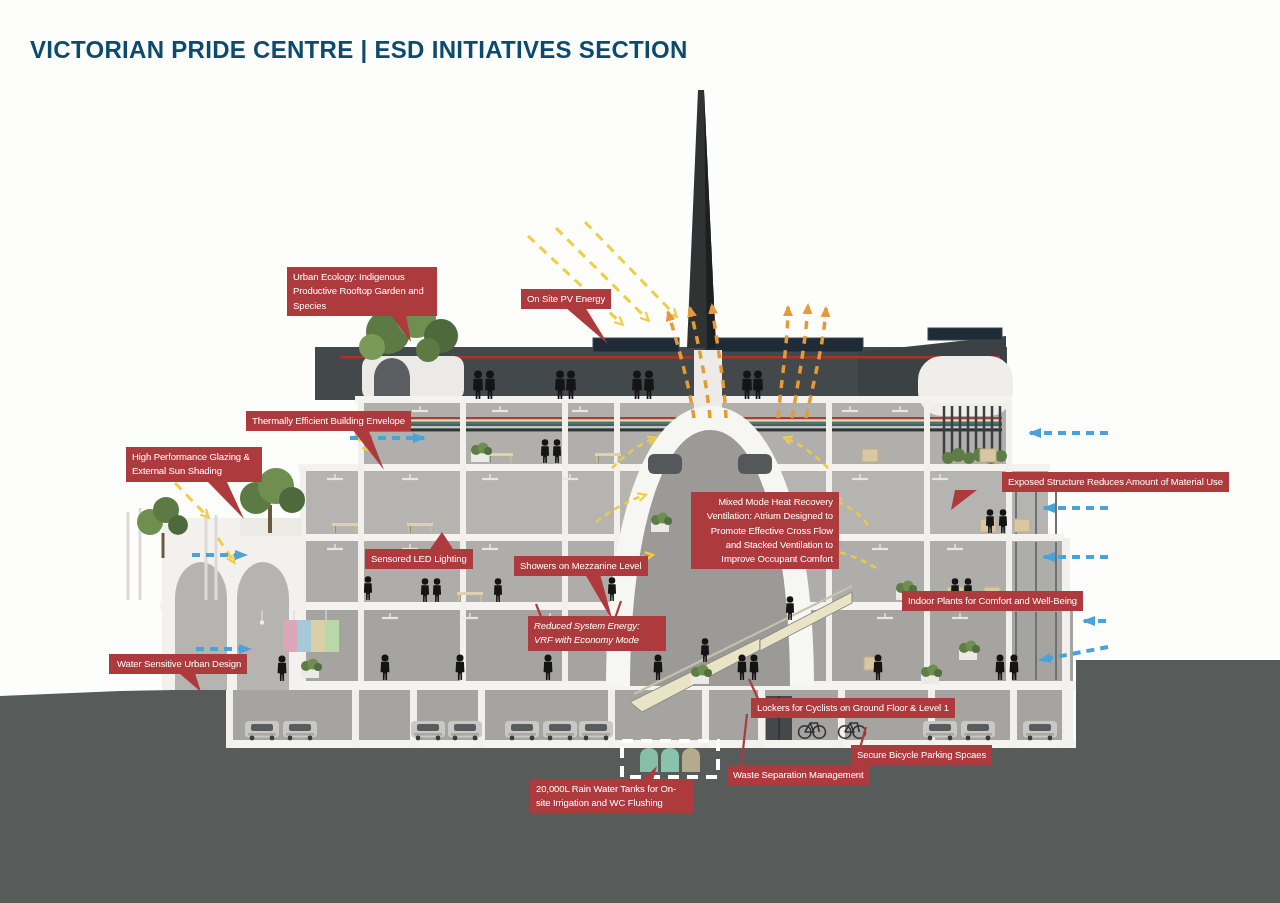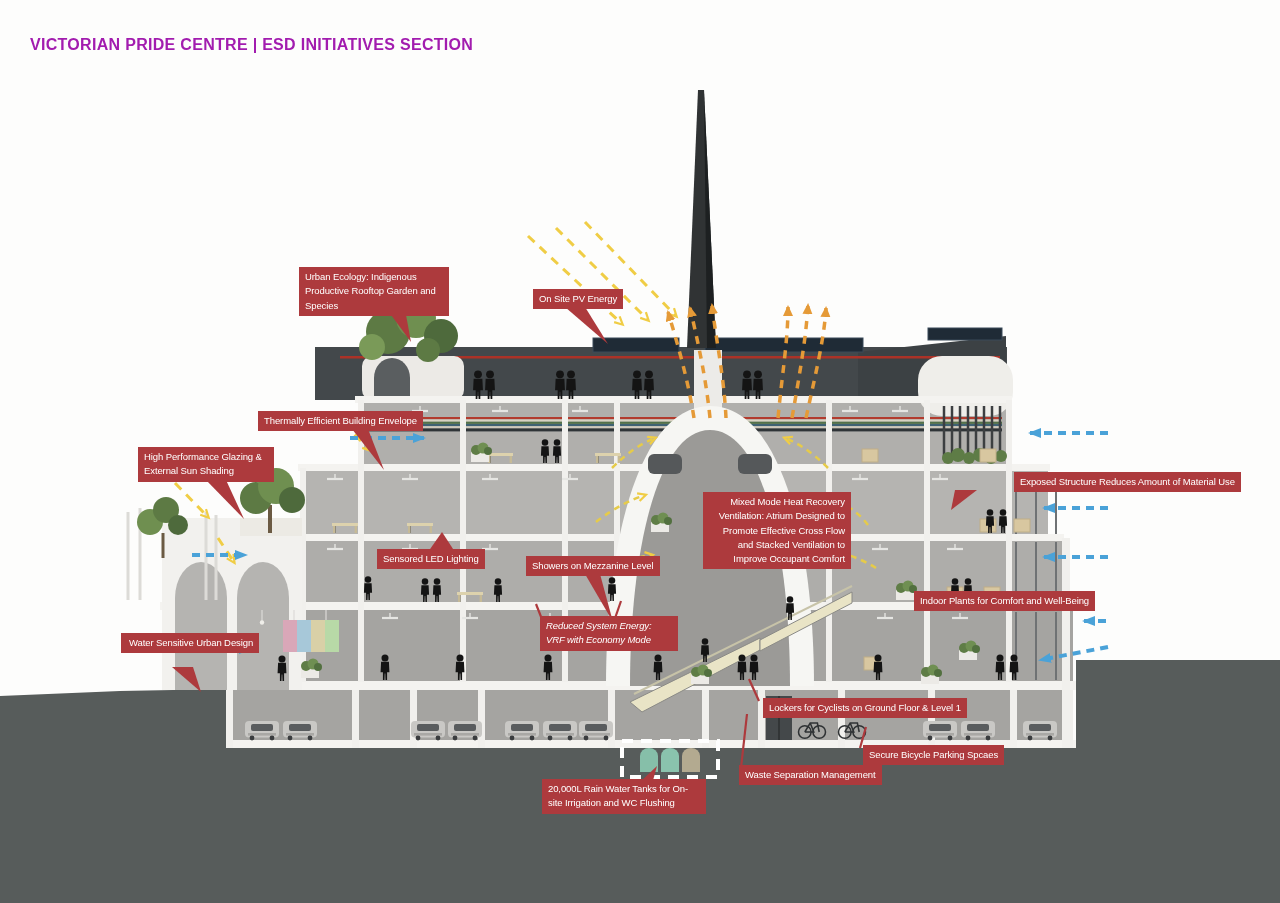--- a/index.html
+++ b/index.html
@@ -1,22 +1,22 @@
 <!DOCTYPE html>
 <html><head>
 <meta charset="utf-8">
 <style>
   html,body{margin:0;padding:0;background:#ffffff;}
   body{width:1280px;height:903px;overflow:hidden;font-family:"Liberation Sans",sans-serif;}
   .stage{position:relative;width:1280px;height:903px;background:#fdfdfc;}
-  .title{position:absolute;left:30px;top:36px;font-size:16px;font-weight:700;
-         letter-spacing:.3px;color:#a21caf;z-index:6;}
+  .title{position:absolute;left:30px;top:36px;font-size:24px;font-weight:700;
+         letter-spacing:.3px;color:#0c4a6e;z-index:6;}
   .art{position:absolute;left:0;top:0;z-index:1;}
   .lbl{position:absolute;background:#ad3a3d;color:#ffffff;font-size:9.5px;line-height:1.5;
-       padding:3px 6px;z-index:5;letter-spacing:-.1px;margin-left:12px;}
+       padding:3px 6px;z-index:5;letter-spacing:-.1px;}
   .nw{white-space:nowrap;}
 </style>
 </head>
 <body>
 
 <div class="stage">
 
   <div class="title">VICTORIAN PRIDE CENTRE | ESD INITIATIVES SECTION</div>
 
   <svg class="art" width="1280" height="903" viewBox="0 0 1280 903">
@@ -414,19 +414,19 @@
   <div class="lbl" style="left:287px;top:267px;width:138px;">Urban Ecology: Indigenous Productive Rooftop Garden and Species</div>
   <div class="lbl nw" style="left:521px;top:289px;">On Site PV Energy</div>
   <div class="lbl nw" style="left:246px;top:411px;">Thermally Efficient Building Envelope</div>
   <div class="lbl" style="left:126px;top:447px;width:124px;">High Performance Glazing &amp; External Sun Shading</div>
   <div class="lbl nw" style="left:1002px;top:472px;text-align:center;">Exposed Structure Reduces Amount of Material Use</div>
   <div class="lbl" style="left:691px;top:492px;width:136px;text-align:right;">Mixed Mode Heat Recovery Ventilation: Atrium Designed to Promote Effective Cross Flow and Stacked Ventilation to Improve Occupant Comfort</div>
   <div class="lbl nw" style="left:365px;top:549px;">Sensored LED Lighting</div>
   <div class="lbl nw" style="left:514px;top:556px;">Showers on Mezzanine Level</div>
   <div class="lbl nw" style="left:902px;top:591px;">Indoor Plants for Comfort and Well-Being</div>
   <div class="lbl" style="left:528px;top:616px;width:126px;font-style:italic;">Reduced System Energy: VRF with Economy Mode</div>
-  <div class="lbl nw" style="left:109px;top:633px;padding-left:8px;">Water Sensitive Urban Design</div>
+  <div class="lbl nw" style="left:109px;top:654px;padding-left:8px;">Water Sensitive Urban Design</div>
   <div class="lbl nw" style="left:751px;top:698px;">Lockers for Cyclists on Ground Floor &amp; Level 1</div>
   <div class="lbl nw" style="left:851px;top:745px;">Secure Bicycle Parking Spcaes</div>
   <div class="lbl nw" style="left:727px;top:765px;">Waste Separation Management</div>
   <div class="lbl" style="left:530px;top:779px;width:152px;">20,000L Rain Water Tanks for On-site Irrigation and WC Flushing</div>
 
 </div>
 
 </body></html>

